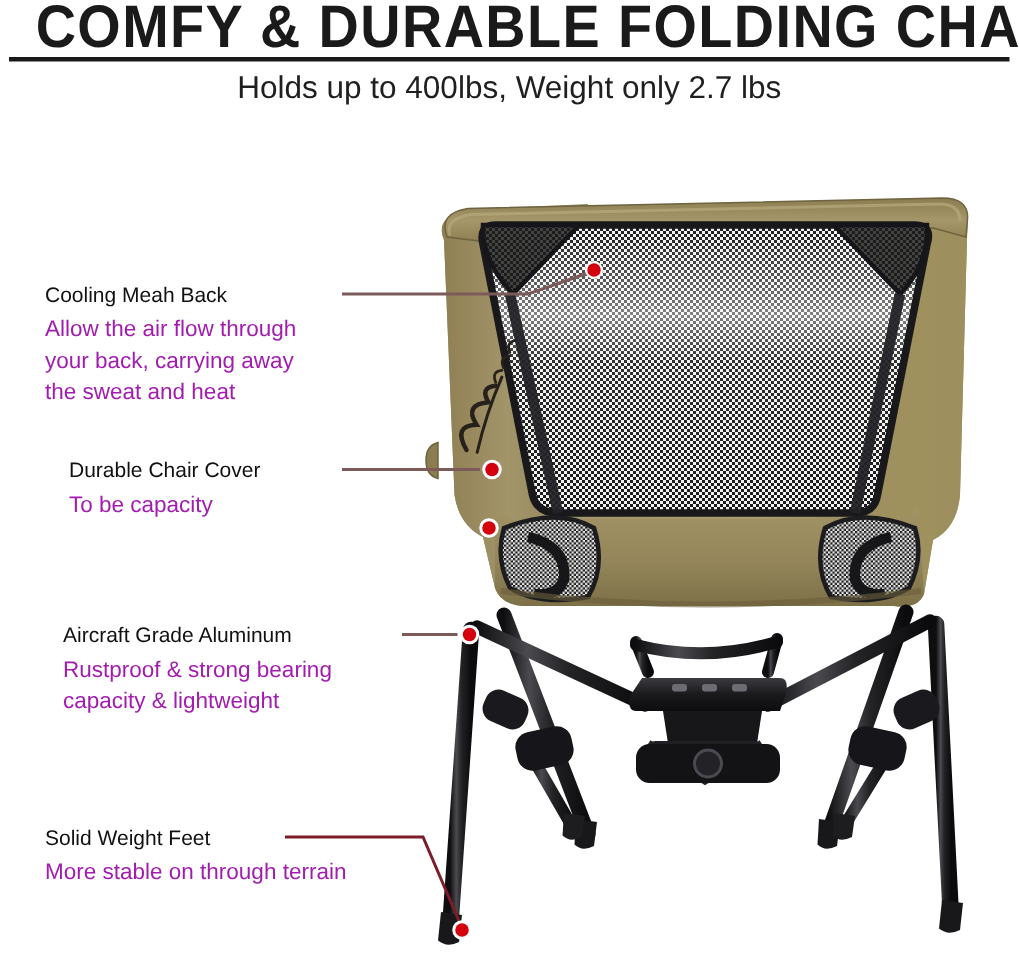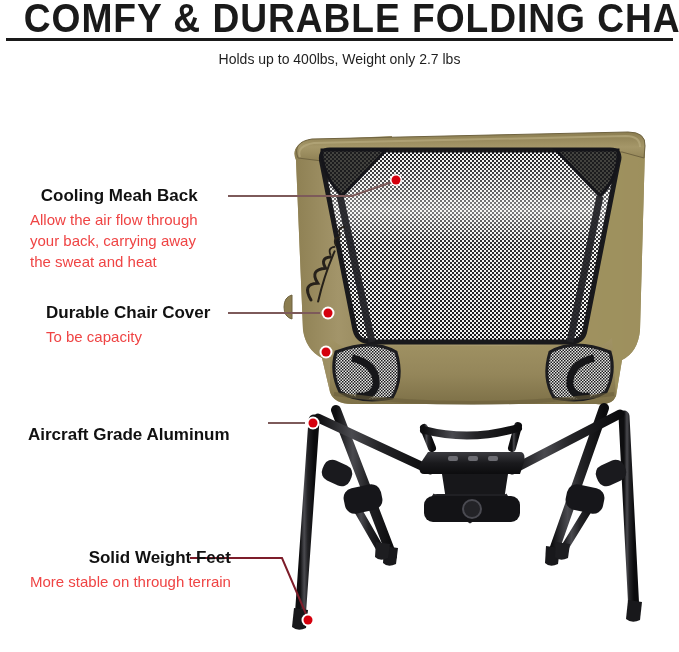--- a/index.html
+++ b/index.html
@@ -16,30 +16,30 @@
     font-family:"Liberation Sans Narrow","Liberation Sans",sans-serif;
     font-weight:bold;font-size:40px;line-height:40px;letter-spacing:1px;
     color:#1a1a1a;transform:scaleX(.93);transform-origin:50% 50%;
     white-space:nowrap;
   }
   .title-rule{
     position:absolute;left:6px;top:38px;width:667px;height:3px;background:#1a1a1a;
   }
   .subtitle{
     position:absolute;left:0;top:46px;width:679px;text-align:center;
-    font-size:14px;line-height:26px;color:#1f1f1f;white-space:nowrap;
+    font-size:21px;line-height:26px;color:#1f1f1f;white-space:nowrap;
   }
 
   
   .callout{position:absolute;}
   .callout .head{
-    font-size:17px;font-weight:bold;color:#111;line-height:20px;white-space:nowrap;text-align:right;
+    font-size:14px;font-weight:normal;color:#111;line-height:20px;white-space:nowrap;
   }
   .callout .body{
-    font-size:15px;color:#ef4444;line-height:21px;margin-top:3px;white-space:pre-line;
+    font-size:15px;color:#a21caf;line-height:21px;margin-top:3px;white-space:pre-line;
   }
 
   
   #leaders{position:absolute;left:0;top:0;width:679px;height:652px;pointer-events:none;}
 
   
   #chair{position:absolute;left:0;top:0;width:679px;height:652px;}
 </style>
 </head>
 <body>
@@ -253,22 +253,24 @@
     <div class="body">Allow the air flow through
 your back, carrying away
 the sweat and heat</div>
   </div>
 
   <div class="callout" style="left:46px;top:303px;">
     <div class="head">Durable Chair Cover</div>
     <div class="body">To be capacity</div>
   </div>
 
-  <div class="callout" style="left:28px;top:413px;margin-top:12px;">
+  <div class="callout" style="left:42px;top:413px;">
     <div class="head">Aircraft Grade Aluminum</div>
+    <div class="body">Rustproof &amp; strong bearing
+capacity &amp; lightweight</div>
   </div>
 
   <div class="callout" style="left:30px;top:548px;">
     <div class="head">Solid Weight Feet</div>
     <div class="body">More stable on through terrain</div>
   </div>
 
 </div>
 
 </body></html>

